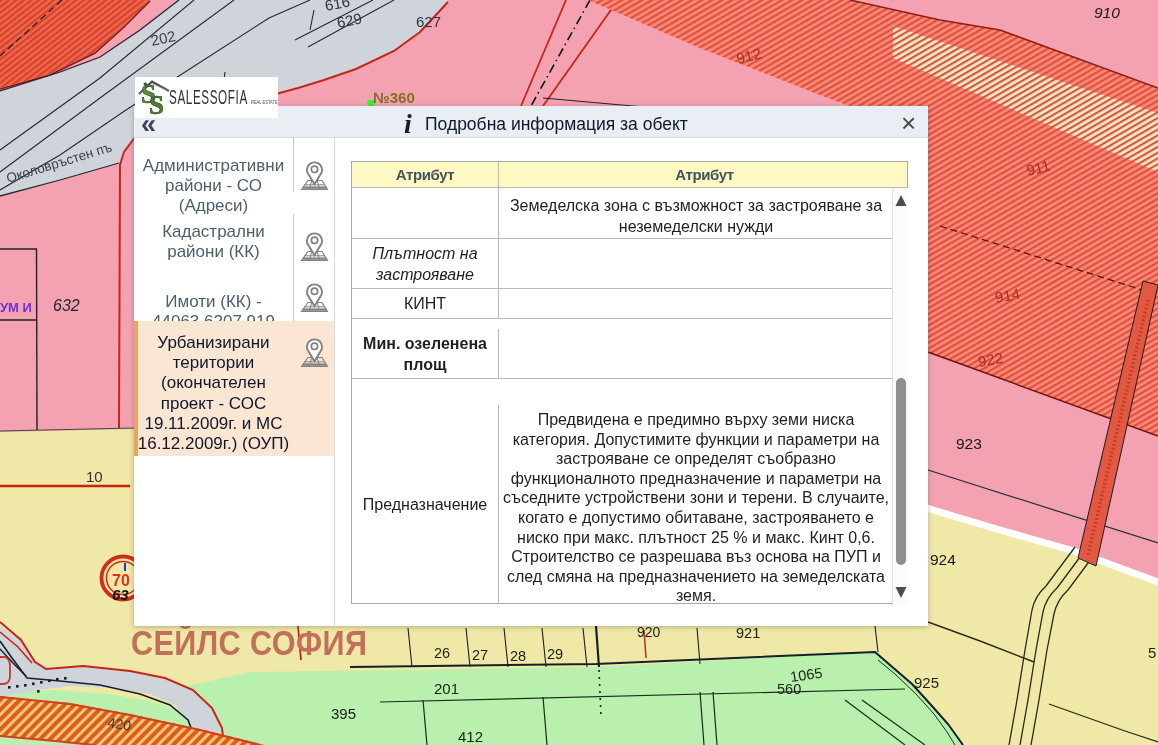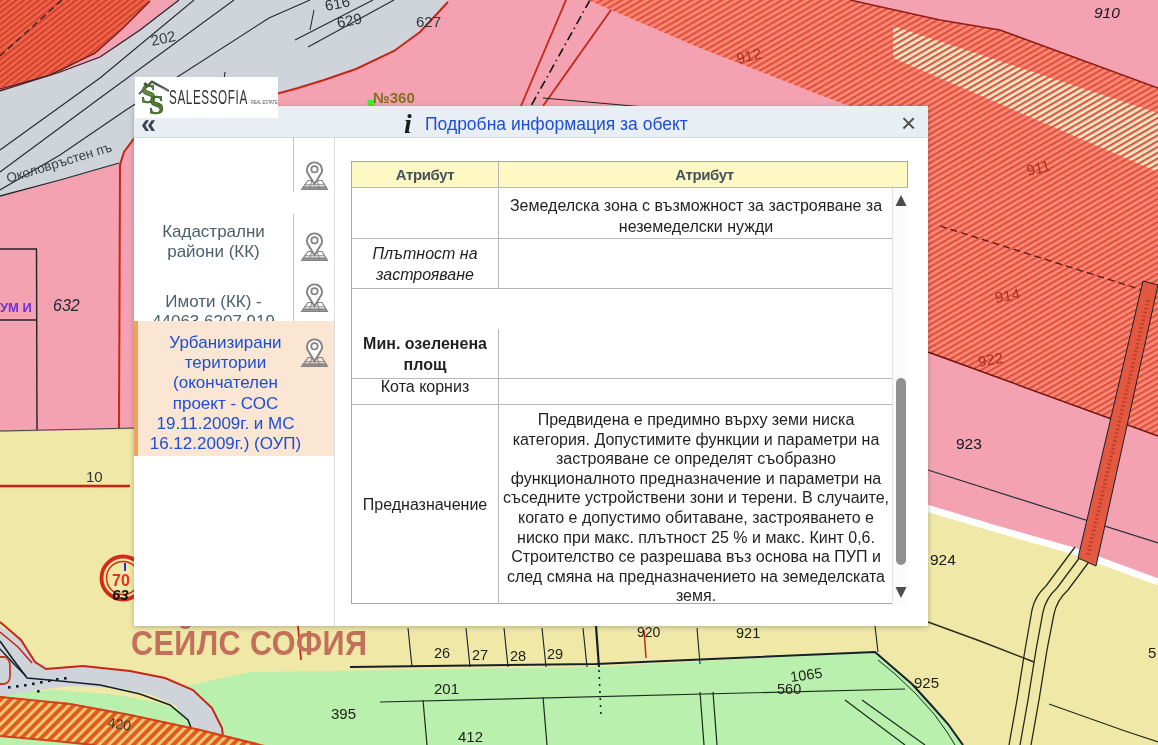--- a/index.html
+++ b/index.html
@@ -7,21 +7,21 @@
   #stage{position:relative;width:1158px;height:745px;overflow:hidden;background:#f4a2b2;}
   .abs{position:absolute;}
   .icw{position:absolute;z-index:3;}
   #mapsvg{position:absolute;left:0;top:0;}
   
   #panel{position:absolute;left:134px;top:106px;width:794px;height:520px;
      background:#fff;box-shadow:0 1px 5px rgba(60,60,60,.35);}
   #band{position:absolute;left:0;top:0;width:794px;height:31px;background:#e9eef4;
      border-bottom:1px solid #d3dce2;}
   #collapse{position:absolute;left:7px;top:6px;font-size:27px;font-weight:bold;color:#3a434e;line-height:24px;}
-  #mtitle{position:absolute;left:291px;top:8px;font-size:17.5px;color:#1d4ed8;}
+  #mtitle{position:absolute;left:291px;top:8px;font-size:17.5px;color:#0f172a;}
   #iicon{position:absolute;left:270px;top:2px;font-family:"Liberation Serif",serif;
      font-style:italic;font-weight:bold;font-size:28px;color:#1b1d1f;}
   #xbtn{position:absolute;left:767px;top:2px;font-size:26px;color:#4a4a4a;}
   #sideline{position:absolute;left:200px;top:31px;width:1px;height:489px;background:#dcdcdc;}
   .mitem{position:absolute;left:0;width:159px;text-align:center;color:#4c5f6a;
      font-size:17px;line-height:20.2px;}
   #item4{position:absolute;left:0;top:215px;width:200px;height:135px;background:#fbe5d3;
      border-left:4.5px solid #eda55e;box-sizing:border-box;}
   
   #tbl{position:absolute;left:217px;top:55px;width:557px;height:443px;
@@ -252,44 +252,45 @@
         <line x1="5.5" y1="24.8" x2="25.6" y2="24.8" stroke-width="1"></line>
         <line x1="3.8" y1="27.6" x2="27.4" y2="27.6" stroke-width="2.4"></line>
         <line x1="12.8" y1="20.5" x2="10.2" y2="29.5" stroke-width="1"></line>
         <line x1="18.2" y1="20.5" x2="20.8" y2="29.5" stroke-width="1"></line>
         <path d="M15.5,24.2 L10,15.2 A7.6,7.6 0 1 1 21,15.2 Z" fill="#fff" stroke-width="1.9"></path>
         <circle cx="15.5" cy="9.3" r="3.2" stroke-width="1.7"></circle>
       </g>
     </defs>
   </svg>
 
+  <div class="mitem" style="top:50px;">Административни<br>райони - СО<br>(Адреси)</div>
   <div class="mitem" style="top:116px;">Кадастрални<br>райони (КК)</div>
   <div class="mitem" style="top:174px;margin-top:12px;">Имоти (КК) -<br>44063.6207.919</div>
   <div id="item4"></div>
-  <div class="mitem" style="top:227px;color:#1d4ed8;margin-left:12px;">Урбанизирани<br>територии<br>(окончателен<br>проект - СОС<br>19.11.2009г. и МС<br>16.12.2009г.) (ОУП)</div>
+  <div class="mitem" style="top:227px;color:#0f172a;">Урбанизирани<br>територии<br>(окончателен<br>проект - СОС<br>19.11.2009г. и МС<br>16.12.2009г.) (ОУП)</div>
 
   <div id="tbl">
     <div class="trow" id="thead" style="top:0;height:26px;">
       <div class="c1" style="font-size:15px;letter-spacing:-0.4px;">Атрибут</div>
       <div class="c2" style="line-height:25px;width:409px;font-size:15px;letter-spacing:-0.4px;">Атрибут</div>
     </div>
     <div class="trow" style="top:26px;height:51px;">
       <div class="c1"></div>
       <div class="c2" style="padding-top:8px;">Земеделска зона с възможност за застрояване за<br>неземеделски нужди</div>
     </div>
     <div class="trow" style="top:77px;height:50px;font-style:italic;">
       <div class="c1">Плътност на<br>застрояване</div>
       <div class="c2"></div>
     </div>
+    <div class="trow" style="top:127px;height:30px;">
+      <div class="c1">КИНТ</div>
+      <div class="c2"></div>
+    </div>
     <div class="trow" style="top:167px;height:50px;font-weight:bold;">
       <div class="c1">Мин. озеленена<br>площ</div>
-      <div class="c2"></div>
-    </div>
-    <div class="trow" style="top:207px;height:36px;">
-      <div class="c1">Кота корниз</div>
       <div class="c2"></div>
     </div>
     <div class="trow" style="top:243px;height:199px;border-bottom:none;">
       <div class="c1">Предназначение</div>
       <div class="c2" style="padding-top:5px;line-height:19.6px;">Предвидена е предимно върху земи ниска<br>категория. Допустимите функции и параметри на<br>застрояване се определят съобразно<br>функционалното предназначение и параметри на<br>съседните устройствени зони и терени. В случаите,<br>когато е допустимо обитаване, застрояването е<br>ниско при макс. плътност 25 % и макс. Кинт 0,6.<br>Строителство се разрешава въз основа на ПУП и<br>след смяна на предназначението на земеделската<br>земя.</div>
     </div>
     <div id="sbar">
       <svg width="16" height="417" viewBox="0 0 16 417">
         <polygon points="2.5,18 13.5,18 8,7" fill="#4c4c4c"></polygon>
         <polygon points="2.5,399 13.5,399 8,410" fill="#4c4c4c"></polygon>

